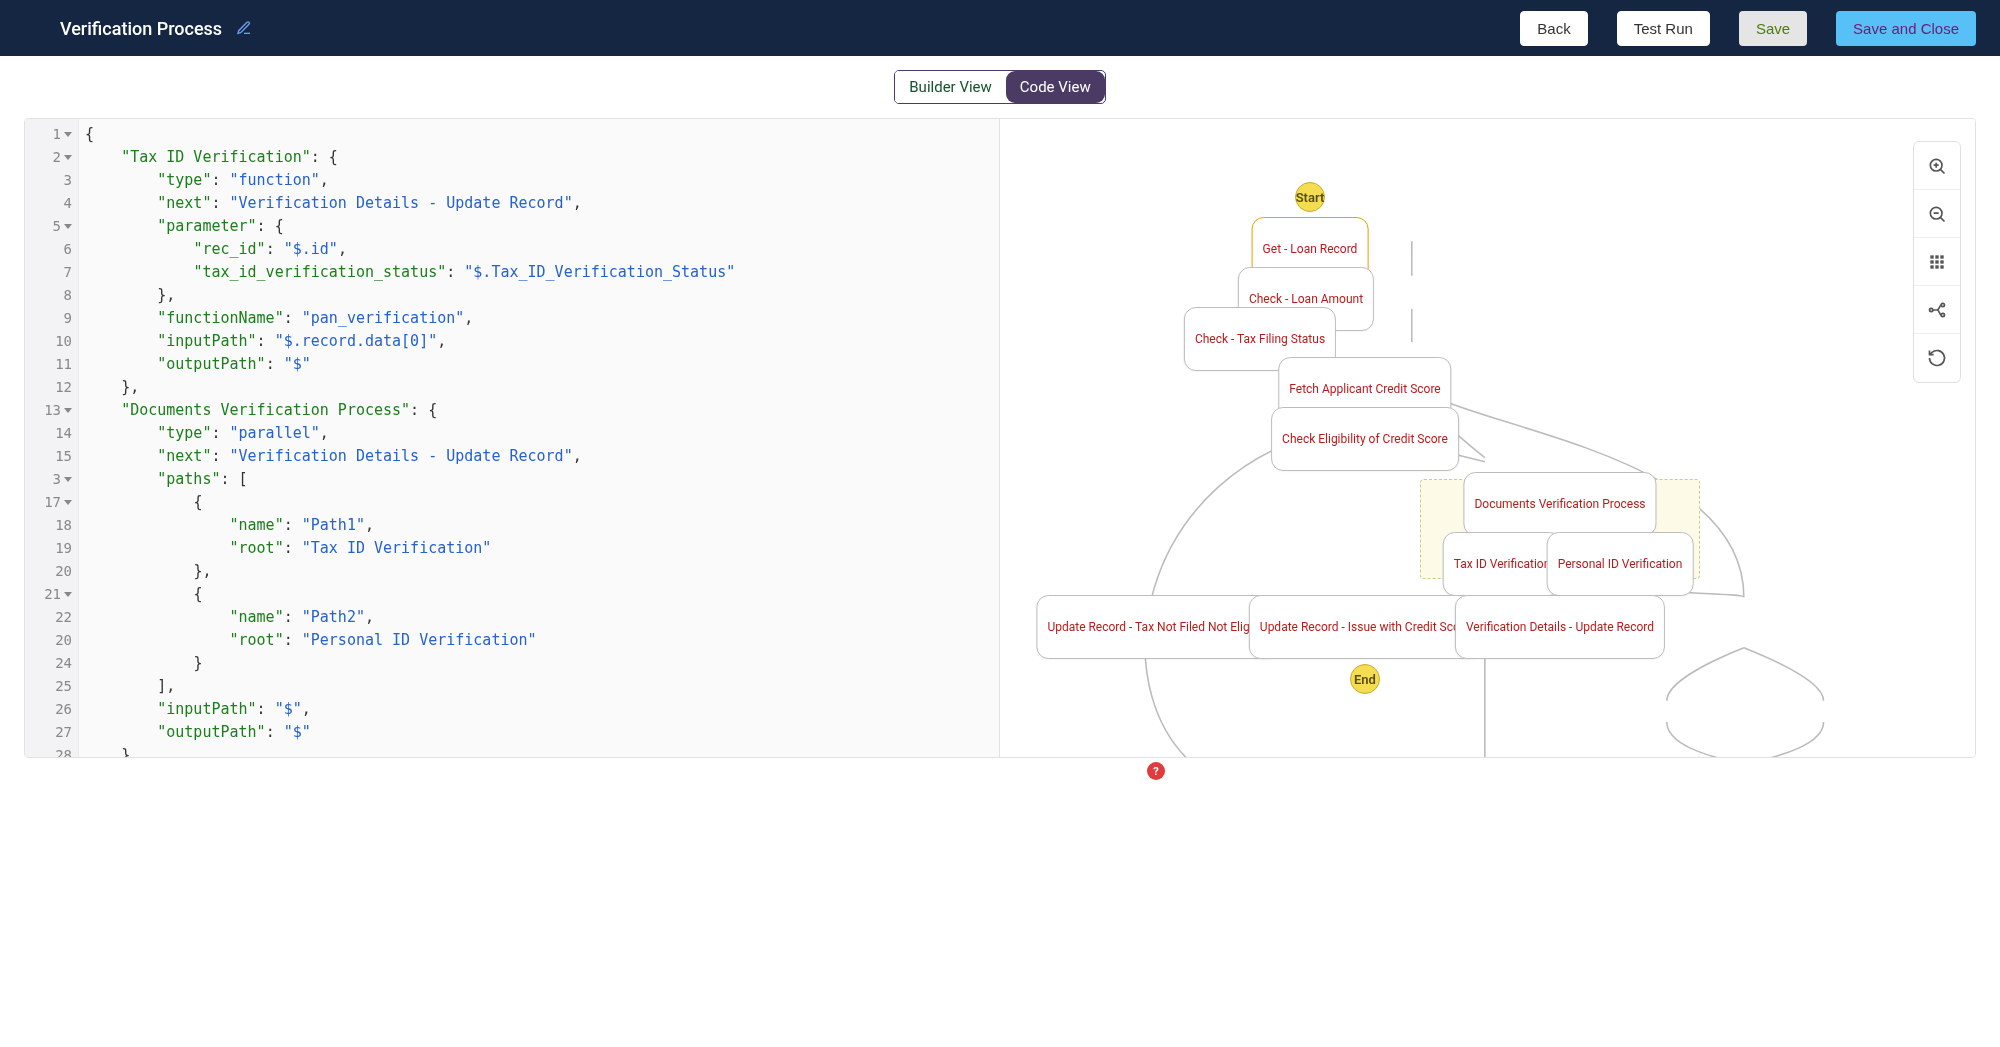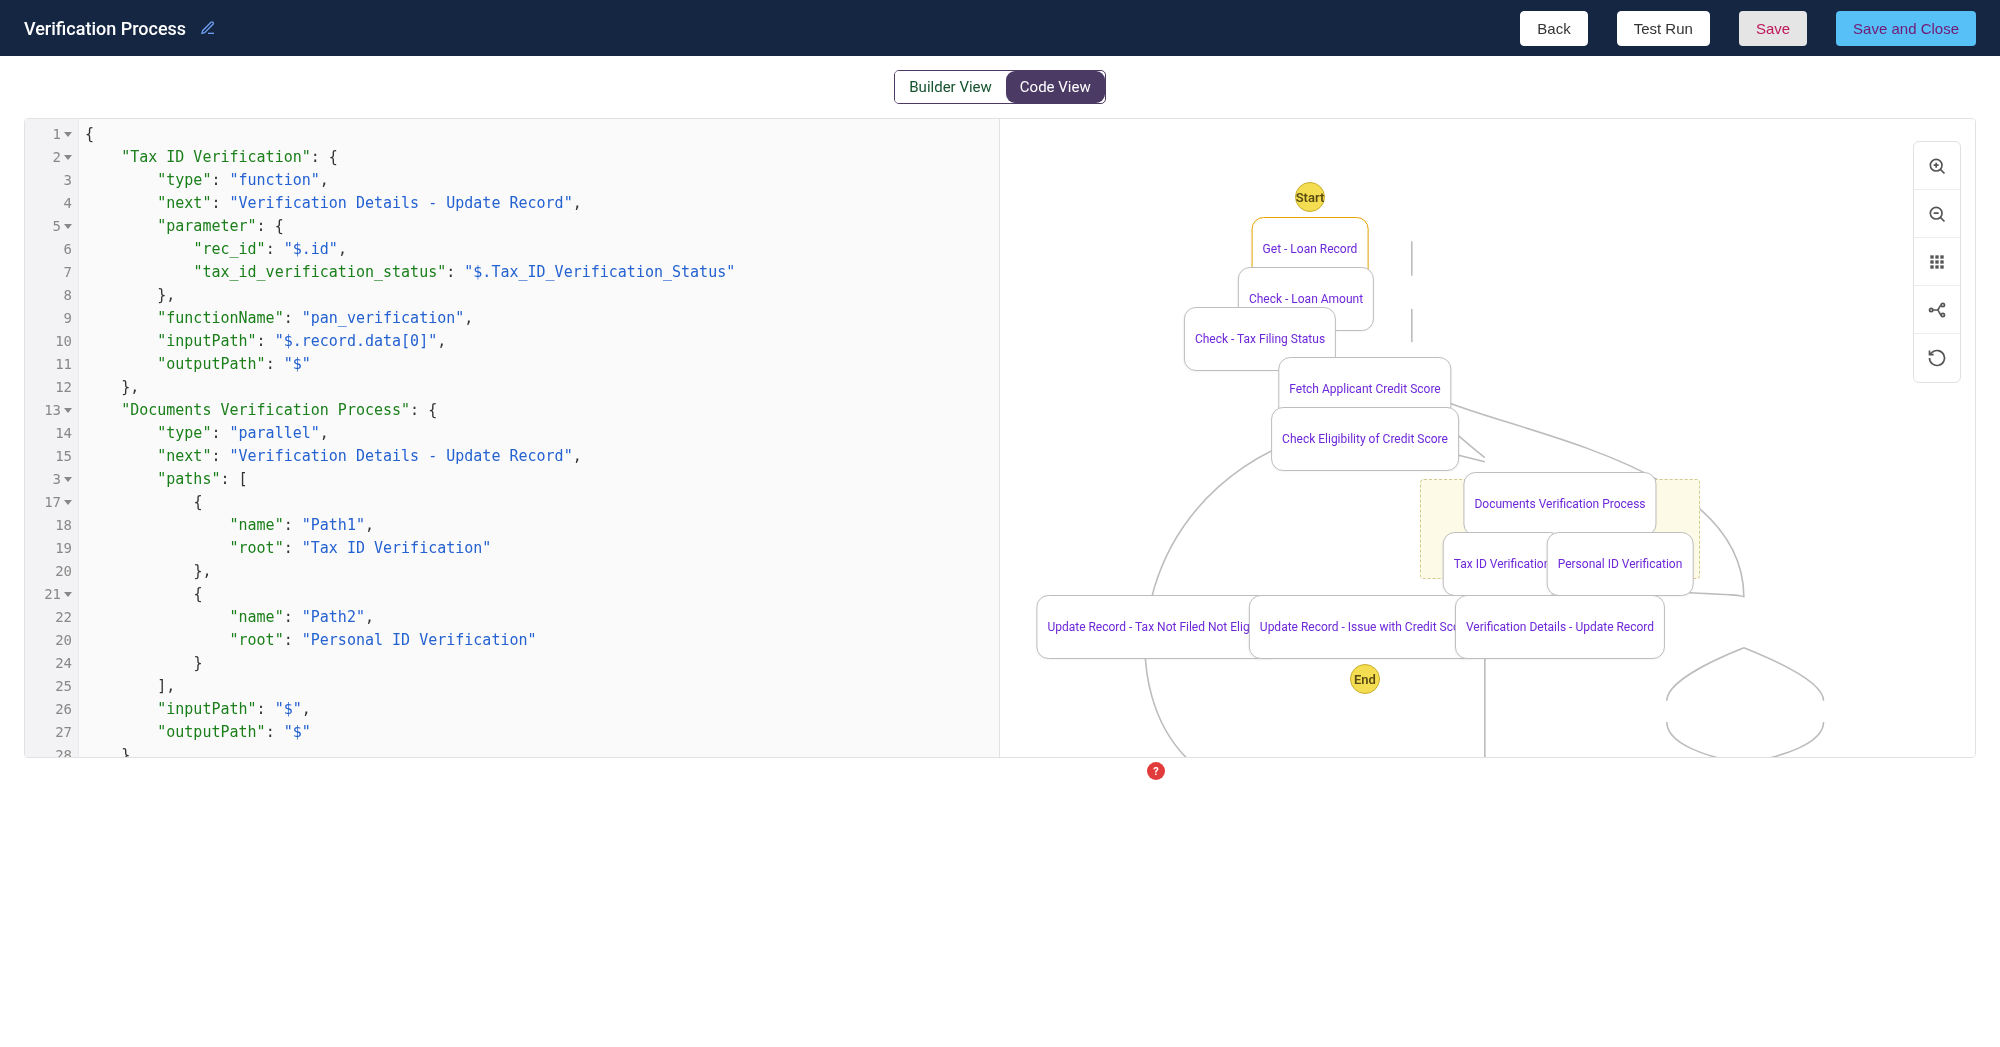--- a/index.html
+++ b/index.html
@@ -8,21 +8,21 @@
     background: #fff;
     color: #000;
   }
   
   .header {
     background: #152642;
     height: 56px;
     display: flex;
     align-items: center;
     justify-content: space-between;
-    padding: 0 24px 0 24px;
+    padding: 0 24px 0 60px;
   }
   .header-left {
     display: flex;
     align-items: center;
     gap: 14px;
   }
   .header-title {
     color: #fff;
     font-size: 18px;
     font-weight: 500;
@@ -38,21 +38,21 @@
   }
   .btn {
     border-radius: 4px;
     font-size: 15px;
     padding: 8px 16px;
     cursor: pointer;
     border: 1px solid transparent;
     font-weight: 500;
   }
   .btn-white { background: #fff; color: #333; border-color:#fff; }
-  .btn-disabled { background: #e5e5e5; color: #be185d; cursor:not-allowed; }
+  .btn-disabled { background: #e5e5e5; color: #4d7c0f; cursor:not-allowed; }
   .btn-primary { background: #57c0f7; color: #701a75; }
 
   
   .view-toggle-row {
     display:flex;
     justify-content:center;
     padding: 14px 0;
     background:#fff;
   }
   .view-toggle {
@@ -133,21 +133,21 @@
   }
   .flow-svg {
     position:absolute; inset:0;
   }
   .flow-node {
     position:absolute;
     background:#fff;
     border:1px solid #bdbdbd;
     border-radius:12px;
     font-size:12px;
-    color:#6d28d9;
+    color:#b91c1c;
     padding:24px 10px;
     white-space:nowrap;
     transform:translate(-50%,-50%);
     box-shadow: 0 1px 2px rgba(0,0,0,0.04);
   }
   .flow-node.highlight { border:1.5px solid #e7a400; }
   .flow-round {
     position:absolute;
     width:30px; height:30px;
     border-radius:50%;

